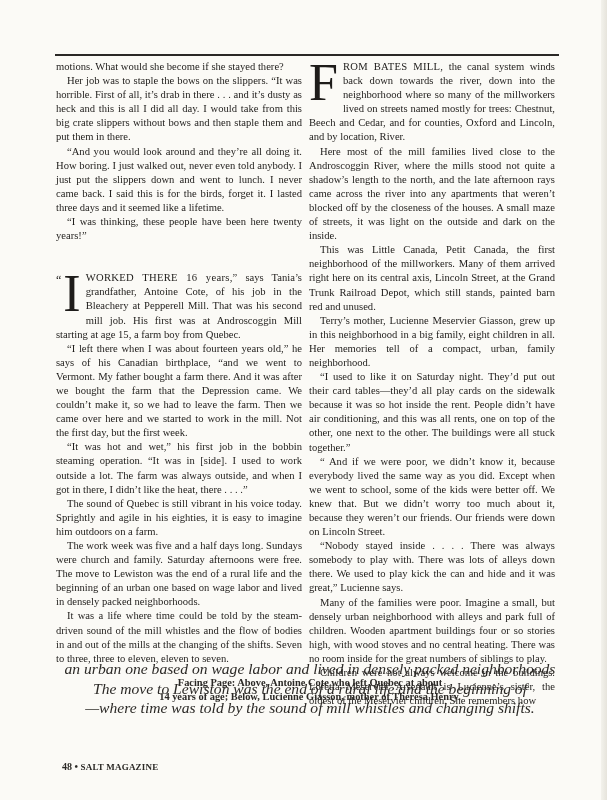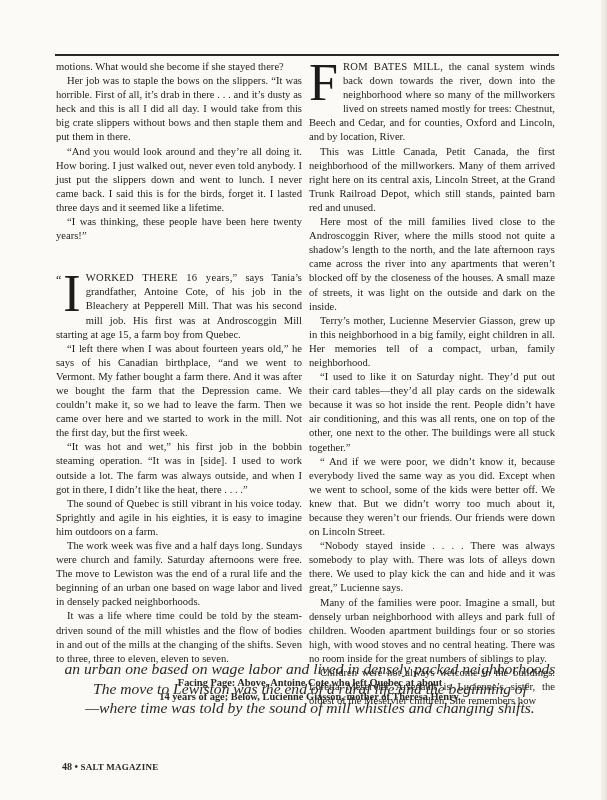--- a/index.html
+++ b/index.html
@@ -75,22 +75,22 @@
     <p class="dropcap-para"><span class="dropcap-quote">“</span><span class="dropcap">I</span><span class="smallcaps">WORKED THERE 16 years,</span><span>” says Tania’s grandfather, Antoine Cote, of his job in the Bleachery at Pepperell Mill. That was his second mill job. His first was at Androscoggin Mill starting at age 15, a farm boy from Quebec.</span></p>
     <p>“I left there when I was about fourteen years old,” he says of his Canadian birthplace, “and we went to Vermont. My father bought a farm there. And it was after we bought the farm that the Depression came. We couldn’t make it, so we had to leave the farm. Then we came over here and we started to work in the mill. Not the first day, but the first week.</p>
     <p>“It was hot and wet,” his first job in the bobbin steaming operation. “It was in [side]. I used to work outside a lot. The farm was always outside, and when I got in there, I didn’t like the heat, there . . . .”</p>
     <p>The sound of Quebec is still vibrant in his voice today. Sprightly and agile in his eighties, it is easy to imagine him outdoors on a farm.</p>
     <p>The work week was five and a half days long. Sundays were church and family. Saturday afternoons were free. The move to Lewiston was the end of a rural life and the beginning of an urban one based on wage labor and lived in densely packed neighborhoods.</p>
     <p>It was a life where time could be told by the steam-driven sound of the mill whistles and the flow of bodies in and out of the mills at the changing of the shifts. Seven to three, three to eleven, eleven to seven.</p>
   </div>
 
   <div class="col col-right">
     <p class="dropcap-para"><span class="dropcap">F</span><span class="smallcaps">ROM BATES MILL,</span><span> the canal system winds back down towards the river, down into the neighborhood where so many of the millworkers lived on streets named mostly for trees: Chestnut, Beech and Cedar, and for counties, Oxford and Lincoln, and by location, River.</span></p>
+    <p>Here most of the mill families lived close to the Androscoggin River, where the mills stood not quite a shadow’s length to the north, and the late afternoon rays came across the river into any apartments that weren’t blocked off by the closeness of the houses. A small maze of streets, it was light on the outside and dark on the inside.</p>
     <p>This was Little Canada, Petit Canada, the first neighborhood of the millworkers. Many of them arrived right here on its central axis, Lincoln Street, at the Grand Trunk Railroad Depot, which still stands, painted barn red and unused.</p>
-    <p>Here most of the mill families lived close to the Androscoggin River, where the mills stood not quite a shadow’s length to the north, and the late afternoon rays came across the river into any apartments that weren’t blocked off by the closeness of the houses. A small maze of streets, it was light on the outside and dark on the inside.</p>
     <p>Terry’s mother, Lucienne Meservier Giasson, grew up in this neighborhood in a big family, eight children in all. Her memories tell of a compact, urban, family neighborhood.</p>
     <p>“I used to like it on Saturday night. They’d put out their card tables—they’d all play cards on the sidewalk because it was so hot inside the rent. People didn’t have air conditioning, and this was all rents, one on top of the other, one next to the other. The buildings were all stuck together.”</p>
     <p>“ And if we were poor, we didn’t know it, because everybody lived the same way as you did. Except when we went to school, some of the kids were better off. We knew that. But we didn’t worry too much about it, because they weren’t our friends. Our friends were down on Lincoln Street.</p>
     <p>“Nobody stayed inside . . . . There was always somebody to play with. There was lots of alleys down there. We used to play kick the can and hide and it was great,” Lucienne says.</p>
     <p>Many of the families were poor. Imagine a small, but densely urban neighborhood with alleys and park full of children. Wooden apartment buildings four or so stories high, with wood stoves and no central heating. There was no room inside for the great numbers of siblings to play.</p>
     <p>Children were not always welcome in the buildings. Loretta Meservier Arsenault is Lucienne’s sister, the oldest of the Meservier children. She remembers how</p>
   </div>
 
   <div class="pullquote">
     <div>an urban one based on wage labor and lived in densely packed neighborhoods</div>

